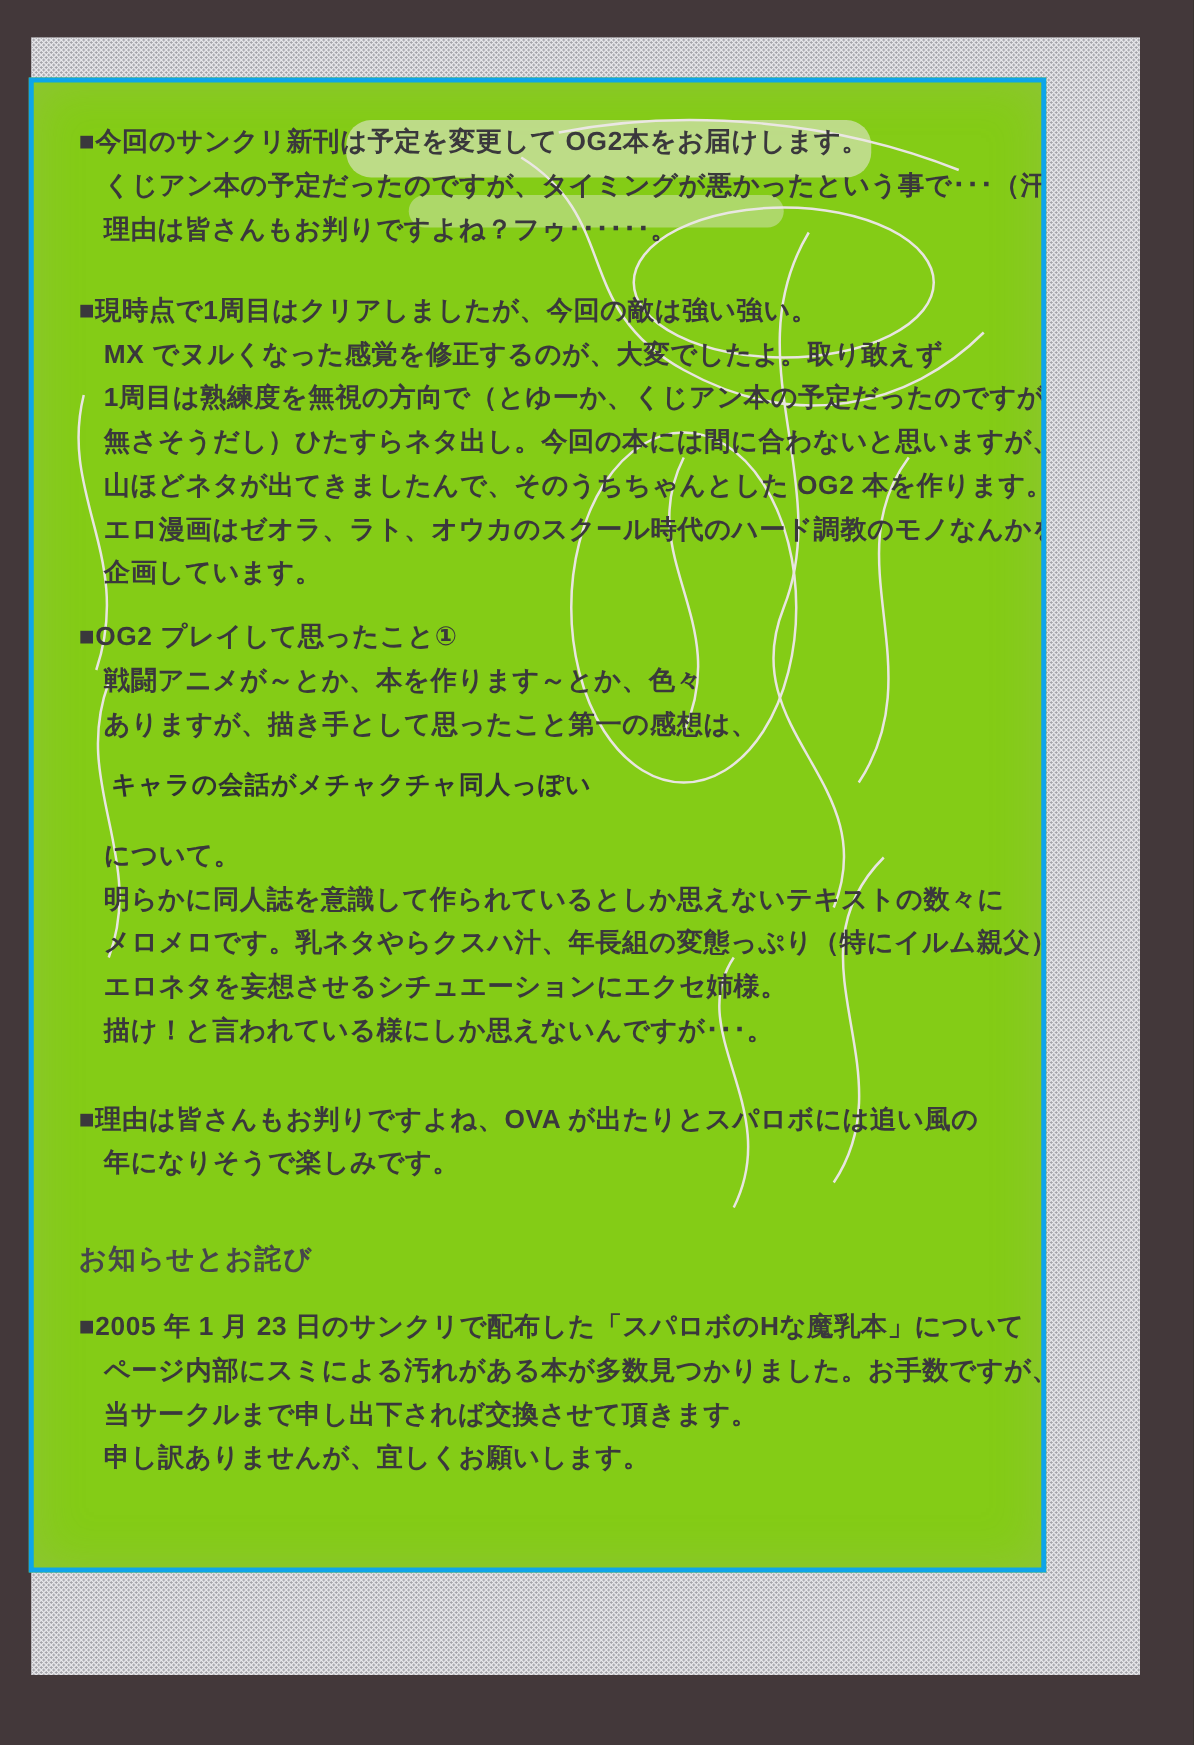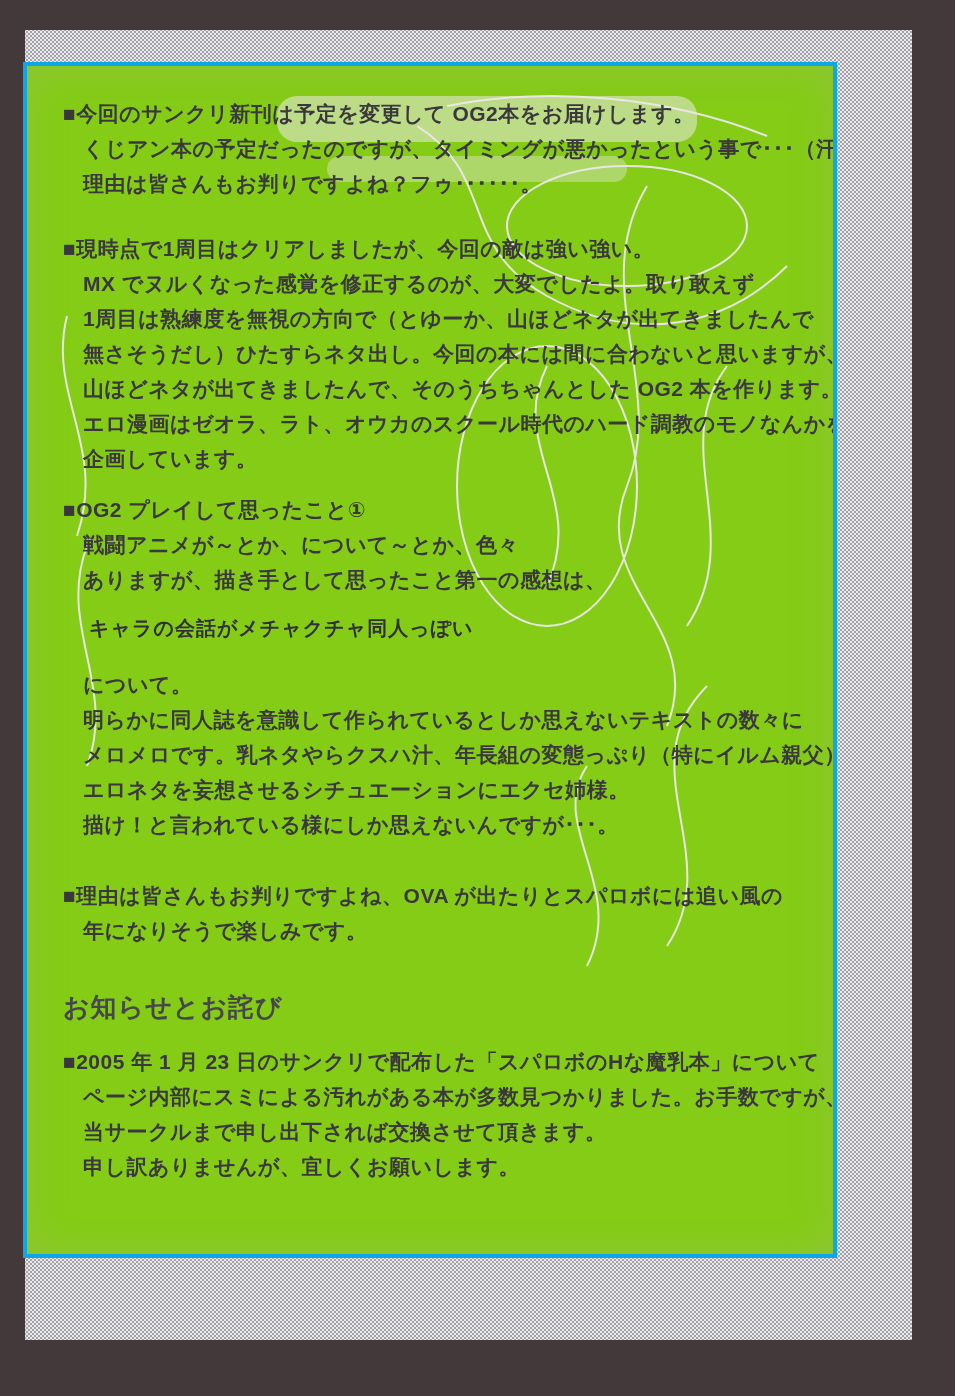--- a/index.html
+++ b/index.html
@@ -44,21 +44,21 @@
   .para.tight{margin-bottom:16px;}
   .big-line{
     font-size:20px;line-height:46px;
     color:#303036;
     padding-left:26px;
     letter-spacing:1px;
     margin:8px 0 16px 0;
     font-weight:700;
   }
   .section-heading{
-    font-size:26px;line-height:50px;
+    font-size:22px;line-height:50px;
     color:#46464c;
     letter-spacing:1px;
     margin:34px 0 12px 0;
     font-weight:700;
   }
   .line{white-space:nowrap;}
 </style>
 </head>
 <body>
 
@@ -91,30 +91,30 @@
 
       <div class="para">
         <div class="line b">■今回のサンクリ新刊は予定を変更して OG2本をお届けします。</div>
         <div class="line h">くじアン本の予定だったのですが、タイミングが悪かったという事で･･･（汗）。</div>
         <div class="line h">理由は皆さんもお判りですよね？フゥ･･････。</div>
       </div>
 
       <div class="para tight">
         <div class="line b">■現時点で1周目はクリアしましたが、今回の敵は強い強い。</div>
         <div class="line h">MX でヌルくなった感覚を修正するのが、大変でしたよ。取り敢えず</div>
-        <div class="line h">1周目は熟練度を無視の方向で（とゆーか、山ほどネタが出てきましたんで</div>
+        <div class="line h">1周目は熟練度を無視の方向で（とゆーか、くじアン本の予定だったのですが</div>
         <div class="line h">無さそうだし）ひたすらネタ出し。今回の本には間に合わないと思いますが、</div>
         <div class="line h">山ほどネタが出てきましたんで、そのうちちゃんとした OG2 本を作ります。</div>
         <div class="line h">エロ漫画はゼオラ、ラト、オウカのスクール時代のハード調教のモノなんかを</div>
         <div class="line h">企画しています。</div>
       </div>
 
       <div class="para" style="margin-bottom:4px;">
         <div class="line b">■OG2 プレイして思ったこと①</div>
-        <div class="line h">戦闘アニメが～とか、について～とか、色々</div>
+        <div class="line h">戦闘アニメが～とか、本を作ります～とか、色々</div>
         <div class="line h">ありますが、描き手として思ったこと第一の感想は、</div>
       </div>
 
       <div class="big-line">キャラの会話がメチャクチャ同人っぽい</div>
 
       <div class="para">
         <div class="line h">について。</div>
         <div class="line h">明らかに同人誌を意識して作られているとしか思えないテキストの数々に</div>
         <div class="line h">メロメロです。乳ネタやらクスハ汁、年長組の変態っぷり（特にイルム親父）、</div>
         <div class="line h">エロネタを妄想させるシチュエーションにエクセ姉様。</div>

